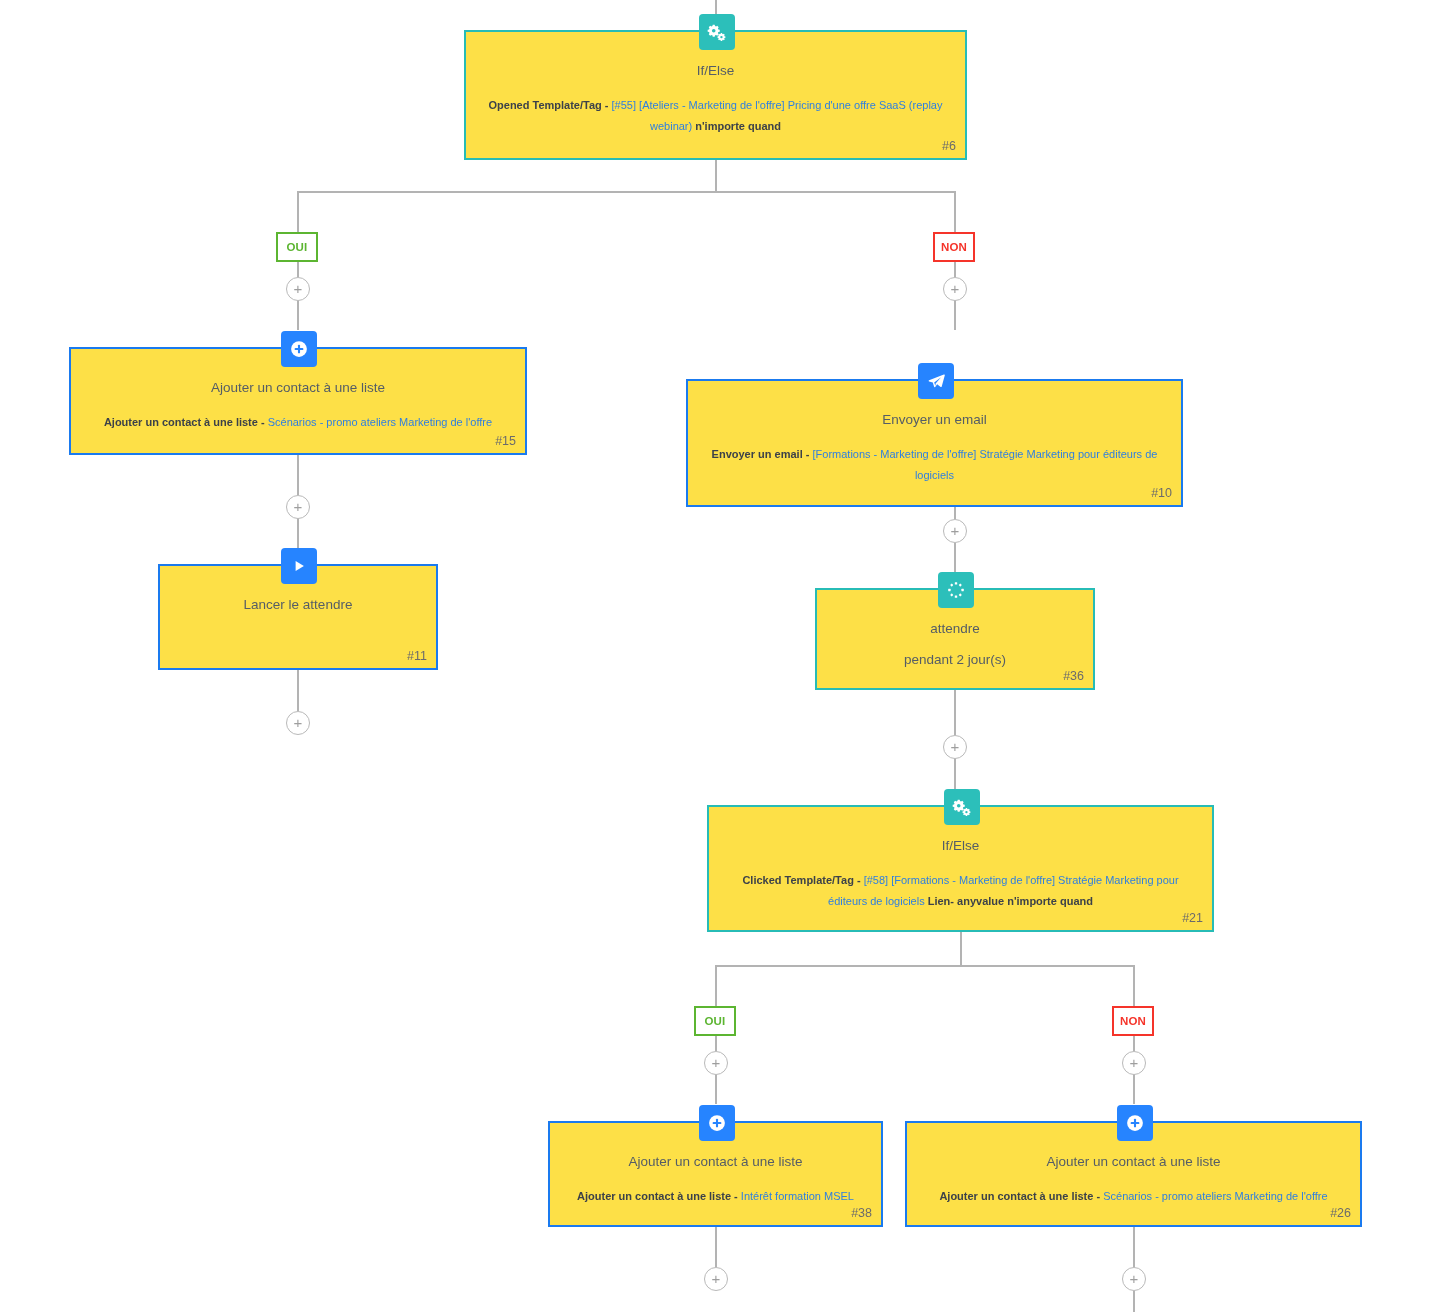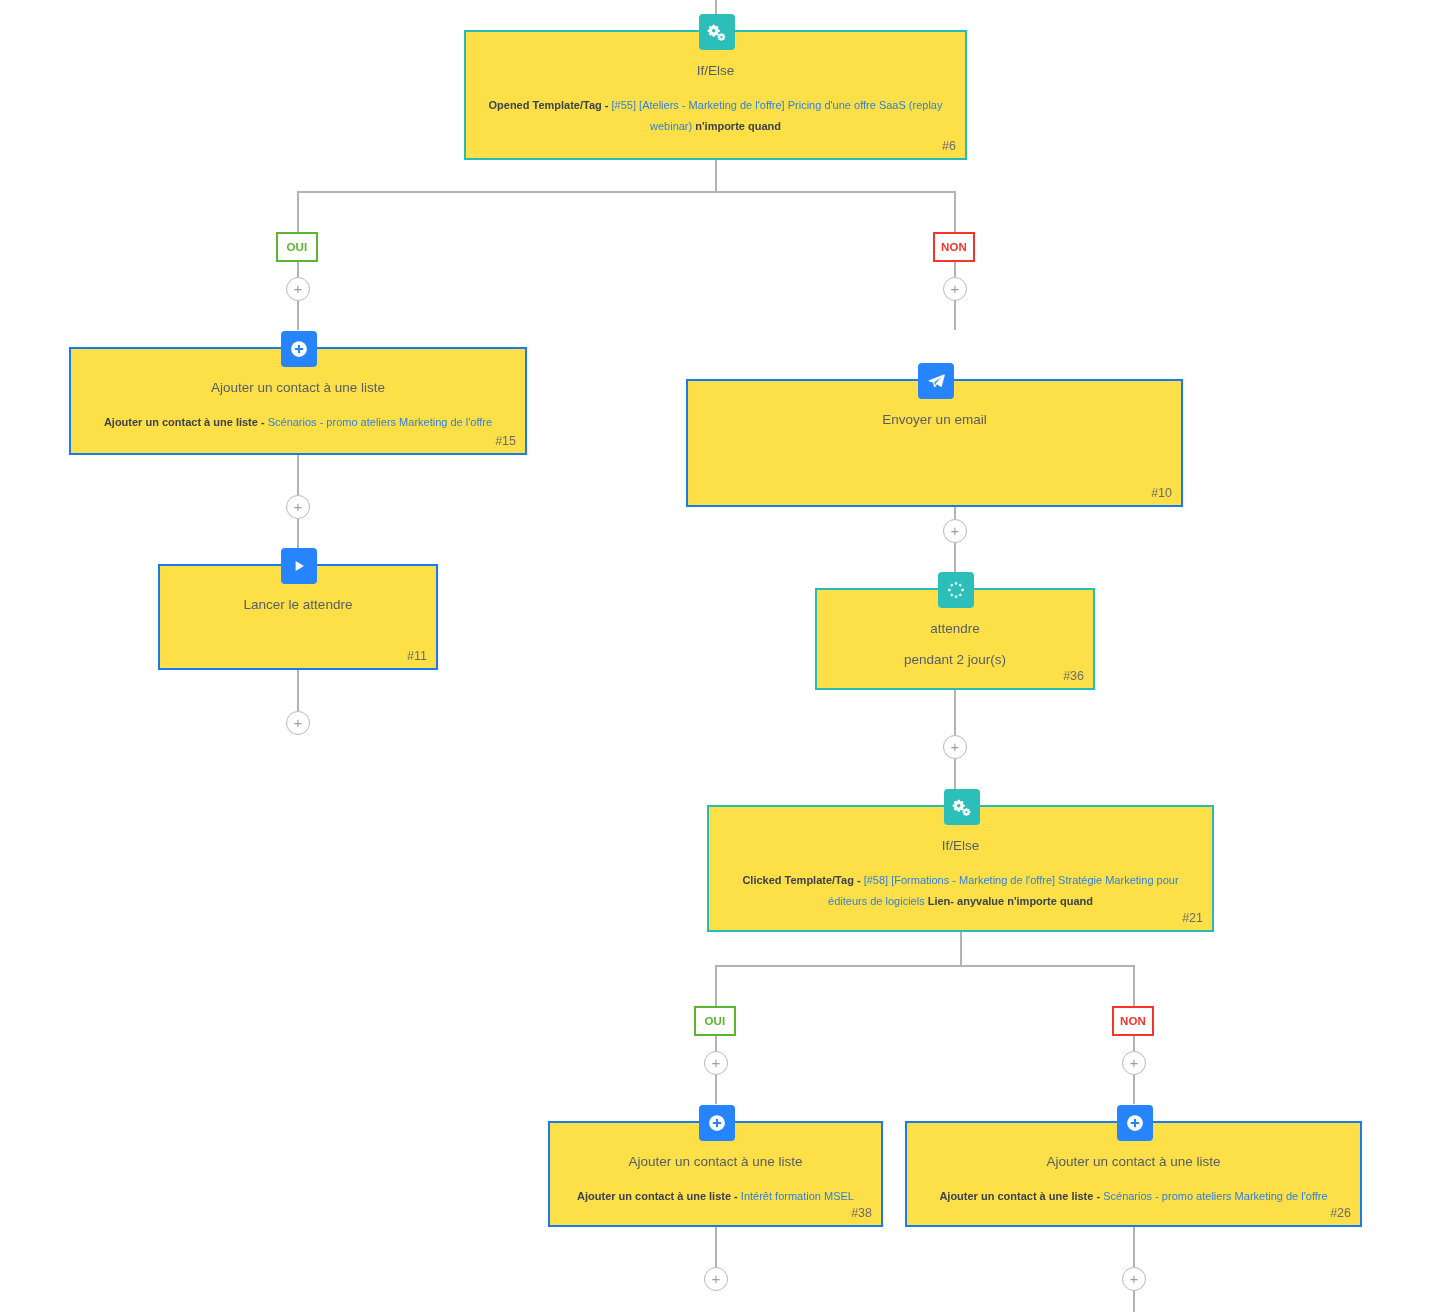--- a/index.html
+++ b/index.html
@@ -232,20 +232,23 @@
   </div>
 
   <div class="node" style="left:686px; top:347px; width:497px; height:128px;margin-top:32px;">
     <div class="node-icon" style="left:230px;">
       <svg width="19" height="19" viewBox="0 0 24 24" fill="#ffffff" aria-hidden="true">
         <path d="M21.3 3.1L2.6 10.4c-.7.27-.66 1.27.05 1.49l4.7 1.45 1.6 5.3c.2.66 1.05.8 1.45.24l2.35-3.3 4.5 3.3c.5.37 1.22.1 1.35-.5L22.5 4.1c.14-.68-.54-1.24-1.2-1zM9.1 13.3l8.7-6.6-6.9 7.7-.35 3.1-1.45-4.2z"></path>
       </svg>
     </div>
     <div class="node-body">
       <div class="node-title">Envoyer un email</div>
+      <div class="node-desc">
+        <span>Envoyer un email - </span><span class="lnk">[Formations - Marketing de l'offre] Stratégie Marketing pour éditeurs de logiciels</span>
+      </div>
     </div>
     <div class="node-num">#10</div>
   </div>
 
   <div class="node teal wait" style="left:815px; top:588px; width:280px; height:102px;">
     <div class="node-icon" style="left:121px;">
       <svg width="18" height="18" viewBox="0 0 24 24" fill="#ffffff" aria-hidden="true">
         <rect x="10.4" y="1.6" width="3.2" height="3.2" rx=".5"></rect>
         <rect x="16.2" y="3.9" width="3.0" height="3.0" rx=".5" transform="rotate(45 17.7 5.4)"></rect>
         <rect x="19.2" y="10.4" width="3.2" height="3.2" rx=".5"></rect>

